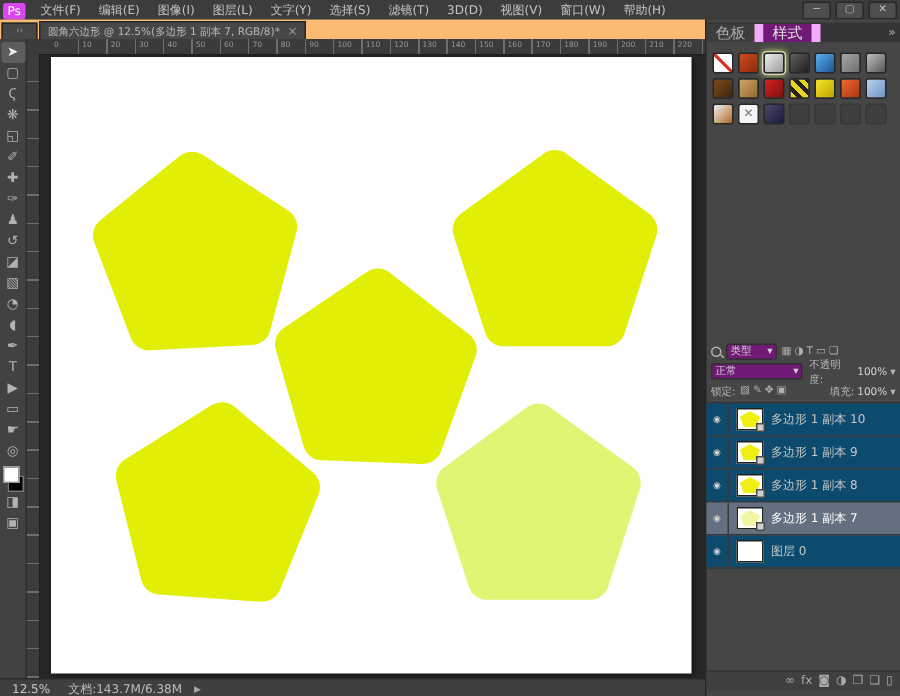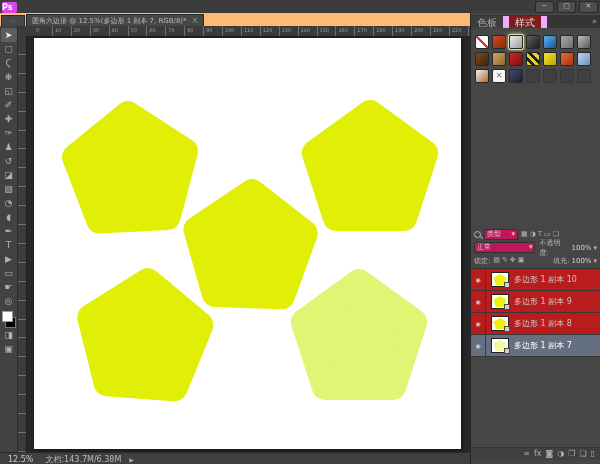--- a/index.html
+++ b/index.html
@@ -3,22 +3,22 @@
 <meta charset="utf-8">
 <style>
   html,body{margin:0;padding:0}
   body{width:600px;height:464px;position:relative;overflow:hidden;
        font-family:"DejaVu Sans",sans-serif;background:#3f3f3f;color:#c8c8c8;}
   .abs{position:absolute}
 
   
   #menu-bar{left:0;top:0;width:600px;height:13px;background:#3c3c3c;
             border-bottom:1px solid #2a2a2a;display:flex;align-items:center}
-  #ps-logo{width:15px;height:11px;background:#d946ef;color:#fff;font-size:8px;font-weight:bold;
-           line-height:11px;margin:1px 4px 0 2px;border-radius:2px;flex:none}
+  #ps-logo{width:15px;height:11px;background:#d946ef;color:#fff;font-size:8px;font-weight:normal;
+           text-align:center;line-height:11px;margin:1px 4px 0 2px;border-radius:2px;flex:none}
   .menu-item{font-size:8px;color:#c4c4c4;padding:0 6px;line-height:13px;white-space:nowrap}
   #win-controls{position:absolute;right:2px;top:1px;display:flex;gap:3px}
   .win-btn{width:17px;height:10px;background:#4e4e4e;border:1px solid #282828;color:#c0c0c0;
            font-size:7px;line-height:9px;text-align:center;border-radius:2px}
 
   
   #tab-bar{left:0;top:13px;width:470px;height:13px;background:#fdba74;border-bottom:1px solid #272727}
   #toolbar-stub{position:absolute;left:1px;top:2px;width:22px;height:10px;background:#474747;
                 border:1px solid #272727;font-size:6px;color:#999;text-align:center;line-height:9px}
   #doc-tab{position:absolute;left:26px;top:1px;height:12px;background:#474747;
@@ -48,45 +48,45 @@
   #white-canvas{left:16px;top:12px;width:427px;height:411px;background:#ffffff;
                 box-shadow:1px 1px 4px rgba(0,0,0,.55)}
   #shapes-svg{display:block;width:427px;height:411px}
 
   
   #right-dock{left:470px;top:13px;width:130px;height:451px;background:#464646;
               border-left:1px solid #262626;box-sizing:border-box}
   .panel-tabs{display:flex;height:13px;background:#353535;align-items:flex-end}
   .panel-tab{font-size:10px;padding:1px 6px 0 6px;color:#adadad;background:#3d3d3d;
              border-right:6px solid #f0abfc;line-height:11px;white-space:nowrap}
-  .panel-tab.active{background:#7f1d1d;color:#e0e0e0}
+  .panel-tab.active{background:#701a75;color:#e0e0e0}
   .panel-right-icon{margin-left:auto;color:#a8a8a8;font-size:8px;padding:0 3px;line-height:12px}
 
   #styles-section{position:absolute;left:0;top:2px;width:100%}
   #styles-grid{padding:7px 0 0 4px}
   .swatch-row{display:flex;gap:3px;margin-bottom:3px}
   .swatch{width:14px;height:14px;border:1px solid #272727;border-radius:2px;box-sizing:border-box;
           font-size:8px;line-height:12px;text-align:center;color:#555;flex:none}
   .swatch.none{background:linear-gradient(to top right,#fdfdfd 43%,#d93026 45%,#d93026 55%,#fdfdfd 57%)}
   .swatch.empty{background:#3f3f3f;border-color:#373737}
   .swatch.selected{box-shadow:0 0 0 1px #d8d8c0,0 0 4px 1px #cfd870}
 
   #layers-section{position:absolute;left:0;top:215px;width:100%}
   .lp-row{display:flex;align-items:center;height:13px;padding:0 3px;font-size:7px;color:#b8b8b8;gap:2px}
-  .well{background:#be185d;border:1px solid #303030;border-radius:2px;color:#cfcfcf;
+  .well{background:#701a75;border:1px solid #303030;border-radius:2px;color:#cfcfcf;
         display:flex;align-items:flex-end;font-size:7px;line-height:9px;padding:0 2px;gap:2px;box-sizing:border-box}
   .mini-icon{font-size:7px;color:#b0b0b0;line-height:11px;padding:0 1px}
   .search-icon{width:5px;height:5px;border:1px solid #b5b5b5;border-radius:50%;position:relative;flex:none;margin-right:1px}
   .search-icon::after{content:"";position:absolute;width:3px;height:1px;background:#b5b5b5;
                       right:-3px;bottom:-1px;transform:rotate(45deg)}
   .spacer{flex:1}
   #blend-select{width:62px;height:11px;justify-content:space-between}
   .pct{color:#d5d5d5}
   #layer-list{margin-top:1px;border-top:1px solid #333}
-  .layer-row{display:flex;align-items:center;height:21px;border-bottom:1px solid #383838;background:#b91c1c}
+  .layer-row{display:flex;align-items:center;height:21px;border-bottom:1px solid #383838;background:#0c4a6e}
   .layer-row.selected{background:#64707f}
   .eye-col{width:14px;height:100%;border-right:1px solid #383838;display:flex;
            align-items:center;justify-content:center;flex:none}
   .eye-glyph{font-size:6px;color:#d2d2d2}
   .thumb{width:18px;height:15px;background:#fff;margin:0 5px 0 5px;position:relative;
          border:1px solid #222;flex:none;box-sizing:border-box}
   .thumb-shape{position:absolute;left:1px;top:1px;right:1px;bottom:1px;
                clip-path:polygon(50% 0%,98% 35%,79% 100%,21% 100%,2% 35%)}
   .thumb-badge{position:absolute;right:-2px;bottom:-2px;width:6px;height:6px;background:#cfcfcf;
                border:1px solid #4a4a4a;box-sizing:border-box}
@@ -101,20 +101,33 @@
   #status-bar{left:0;top:452px;width:470px;height:12px;background:#3f3f3f;border-top:1px solid #2a2a2a;
               display:flex;align-items:center;font-size:8px;color:#bcbcbc;gap:8px}
   #zoom-field{padding:0 4px 0 8px;color:#c8c8c8}
   #status-arrow{font-size:6px;color:#a8a8a8}
 </style>
 </head>
 <body>
 
 <div id="menu-bar" class="abs">
   <div id="ps-logo">Ps</div>
+  <div id="menu-items" style="display:flex">
+      <div class="menu-item">文件(F)</div>
+      <div class="menu-item">编辑(E)</div>
+      <div class="menu-item">图像(I)</div>
+      <div class="menu-item">图层(L)</div>
+      <div class="menu-item">文字(Y)</div>
+      <div class="menu-item">选择(S)</div>
+      <div class="menu-item">滤镜(T)</div>
+      <div class="menu-item">3D(D)</div>
+      <div class="menu-item">视图(V)</div>
+      <div class="menu-item">窗口(W)</div>
+      <div class="menu-item">帮助(H)</div>
+    </div>
   <div id="win-controls">
       <div class="win-btn">─</div>
       <div class="win-btn">▢</div>
       <div class="win-btn">✕</div>
     </div>
 </div>
 
 <div id="tab-bar" class="abs">
   <div id="toolbar-stub">‹‹</div>
   <div id="doc-tab">
@@ -310,20 +323,27 @@
         <div class="layer-row selected">
           <div class="eye-col">
             <span class="eye-glyph">◉</span>
           </div>
           <div class="thumb">
             <div class="thumb-shape" style="background: rgb(242, 247, 166);"></div>
             <div class="thumb-badge"></div>
           </div>
           <span class="layer-name">多边形 1 副本 7</span>
         </div>
+        <div class="layer-row">
+          <div class="eye-col">
+            <span class="eye-glyph">◉</span>
+          </div>
+          <div class="thumb" style="background: rgb(255, 255, 255);"></div>
+          <span class="layer-name">图层 0</span>
+        </div>
       </div>
   </div>
 
   <div id="layers-footer">
       <span class="footer-icon">∞</span>
       <span class="footer-icon">fx</span>
       <span class="footer-icon">◙</span>
       <span class="footer-icon">◑</span>
       <span class="footer-icon">❐</span>
       <span class="footer-icon">❏</span>

